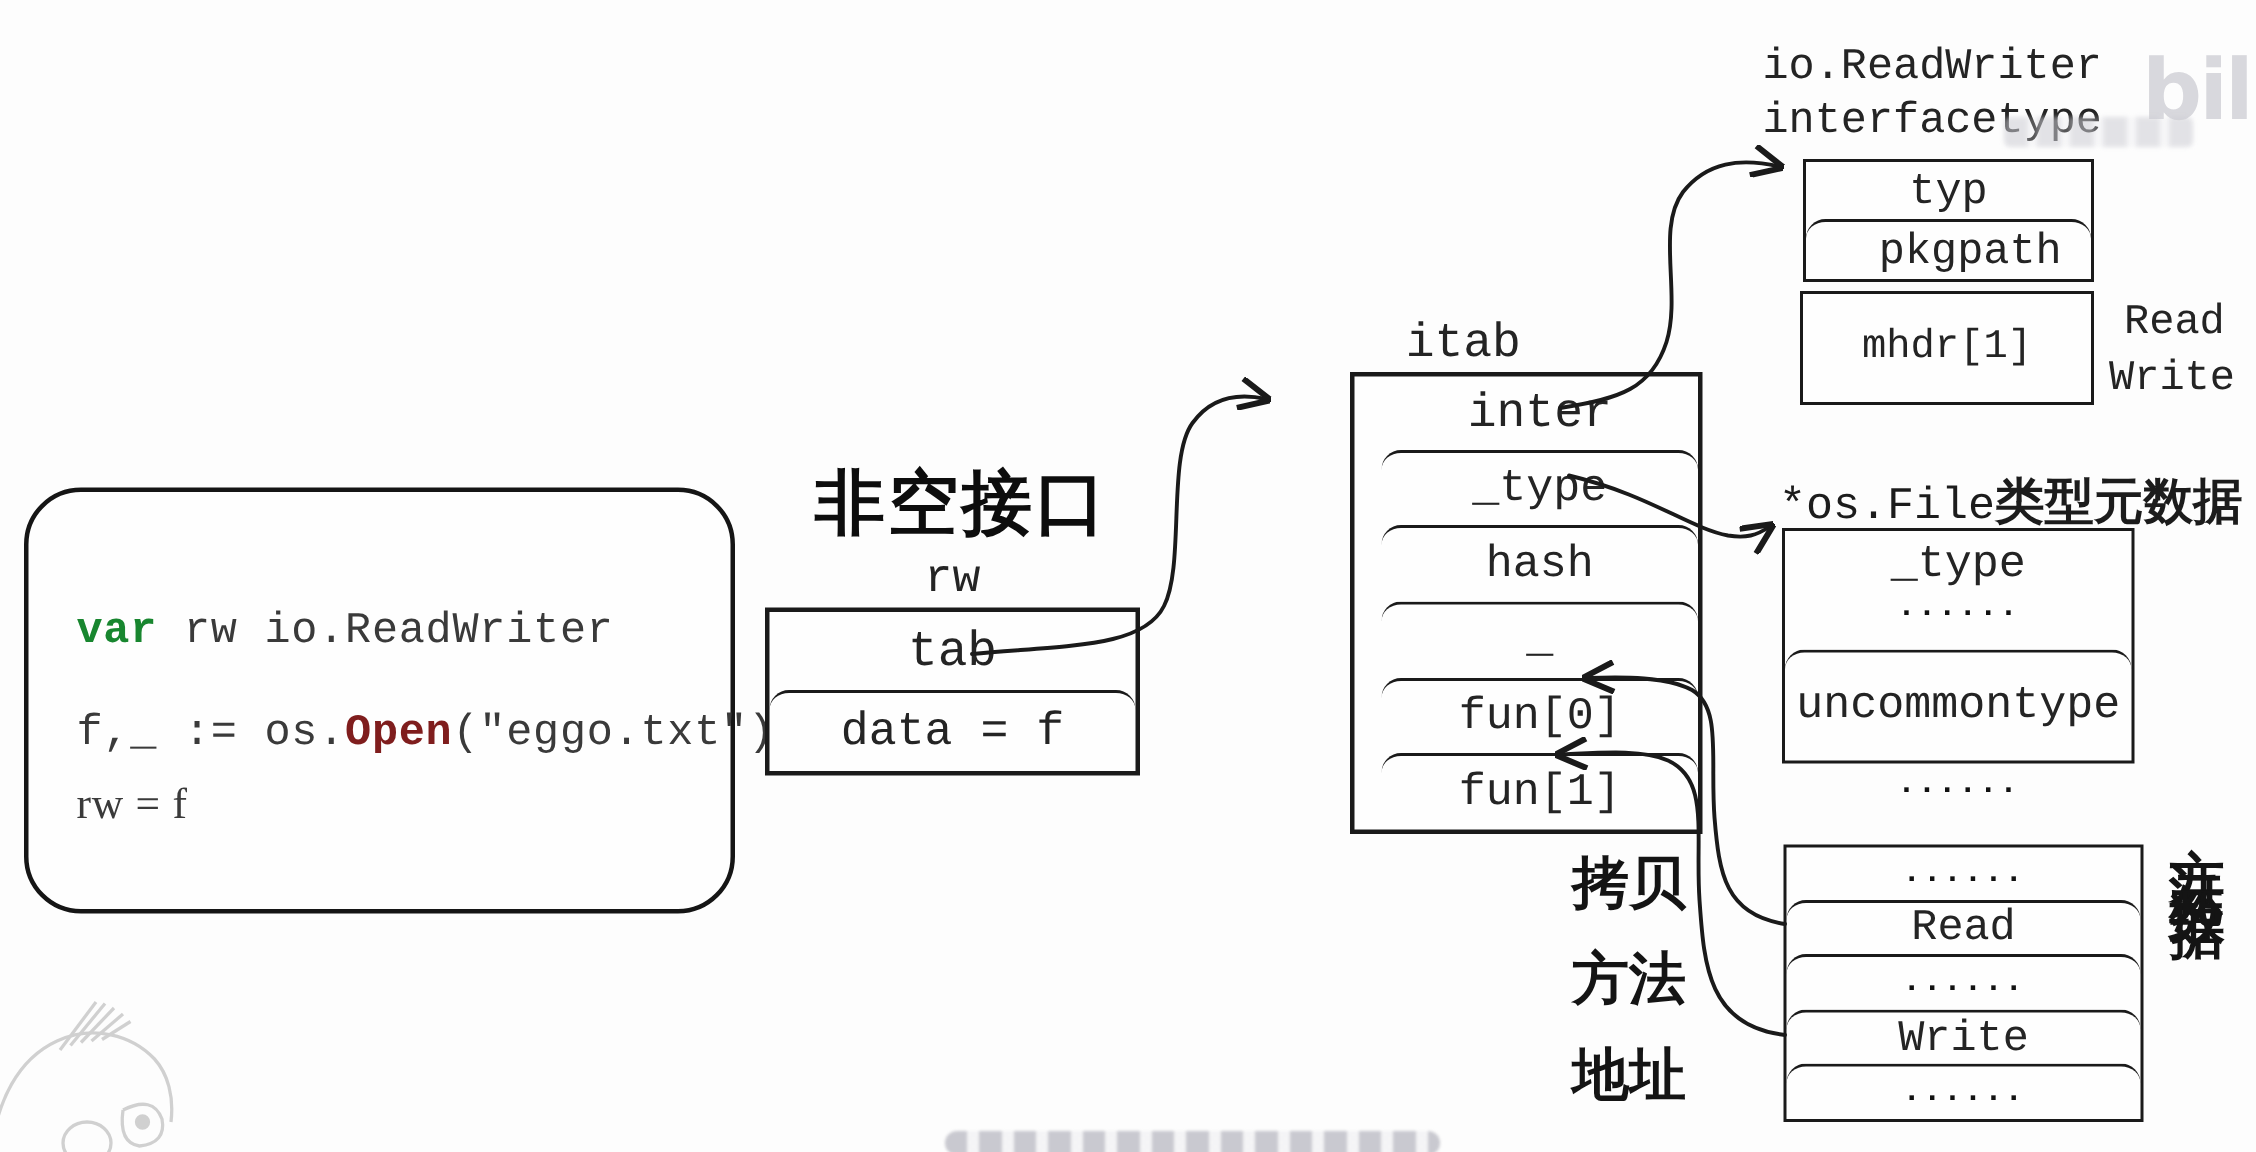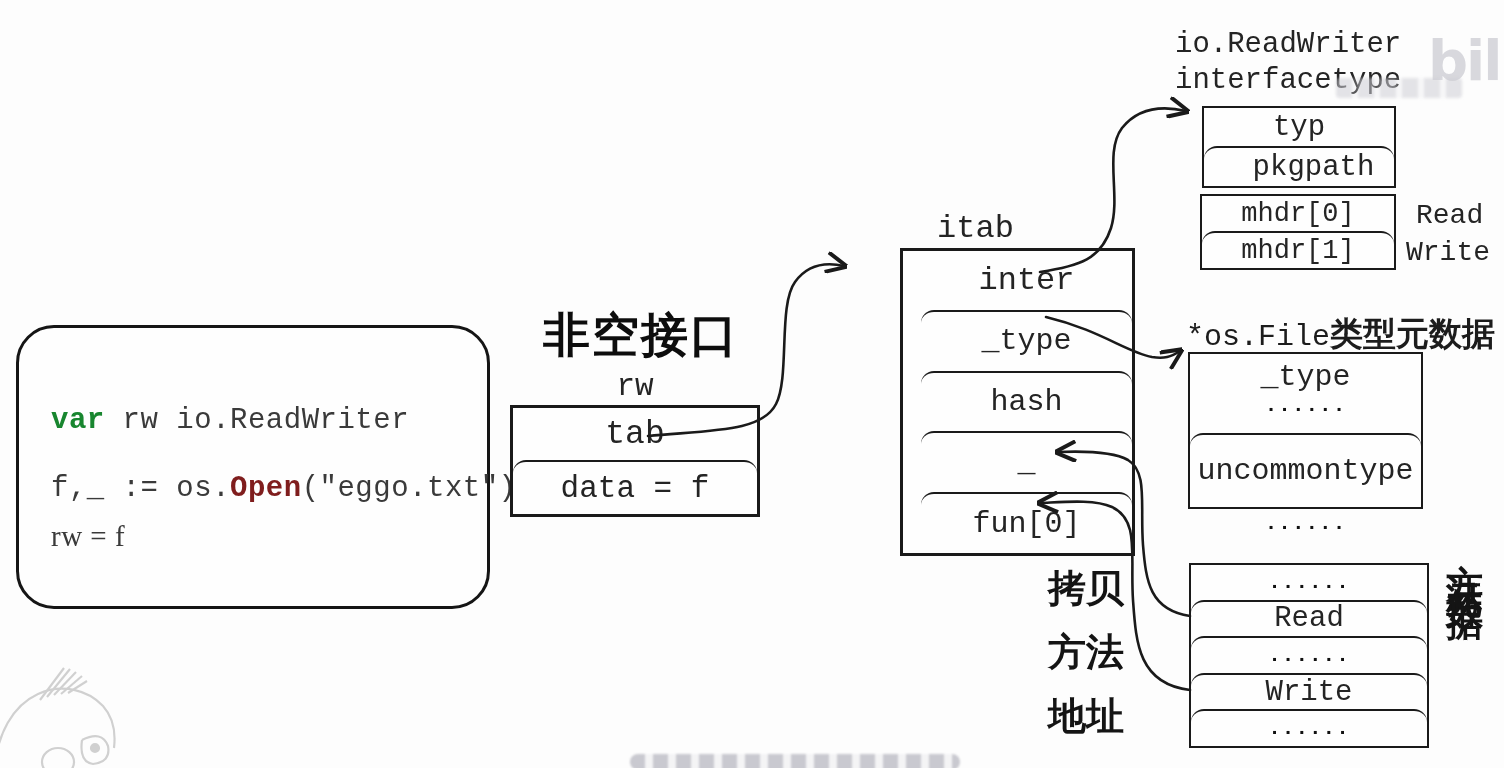--- a/index.html
+++ b/index.html
@@ -85,30 +85,30 @@
     <div class="srow" style="font-size:31px;">data = f</div>
   </div>
 
   <div class="boxtitle" style="left:858px; top:210px; width:235px; font-size:32px;">itab</div>
   <div class="sbox" style="left:900px; top:248px; width:235px; height:308px;padding-left:18px;">
     <div class="srow" style="font-size:32px;">inter</div>
     <div class="srow">_type</div>
     <div class="srow">hash</div>
     <div class="srow">_</div>
     <div class="srow">fun[0]</div>
+    <div class="srow">fun[1]</div>
   </div>
 
   <div class="boxtitle" style="left:1175px; top:28px; width:225px; font-size:29px;">io.ReadWriter</div>
   <div class="boxtitle" style="left:1175px; top:64px; width:225px; font-size:29px;">interfacetype</div>
   <div class="sbox" style="left:1202px; top:106px; width:194px; height:82px; border-width:2.5px;">
     <div class="srow" style="font-size:29px;">typ</div>
     <div class="srow" style="font-size:29px;padding-left:29px;">pkgpath</div>
   </div>
   <div class="sbox" style="left:1200px; top:194px; width:196px; height:76px; border-width:2.5px;">
-    <div class="srow" style="font-size:27px;">mhdr[0]</div>
     <div class="srow" style="font-size:27px;">mhdr[1]</div>
   </div>
   <div class="side-label" style="left:1416px; top:200px;">Read</div>
   <div class="side-label" style="left:1406px; top:237px;">Write</div>
 
   <div class="abs" style="left:1186px; top:312px; white-space:nowrap;"><span class="mono" style="font-size:30px;">*os.File</span><span class="cjk" style="font-size:33px;">类型元数据</span></div>
   <div class="sbox" style="left:1188px; top:352px; width:235px; height:157px; border-width:2.5px;">
     <div class="srow" style="flex-direction:column; justify-content:flex-start; padding-top:6px;">
       <div>_type</div>
       <div class="dots">......</div>

